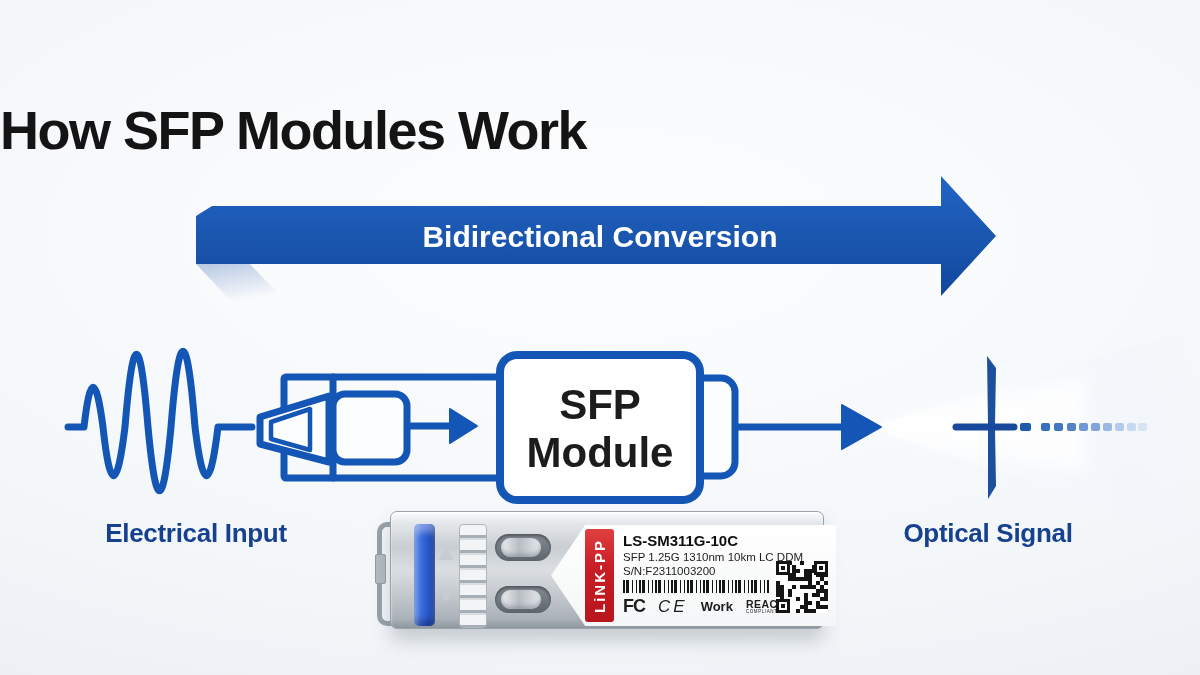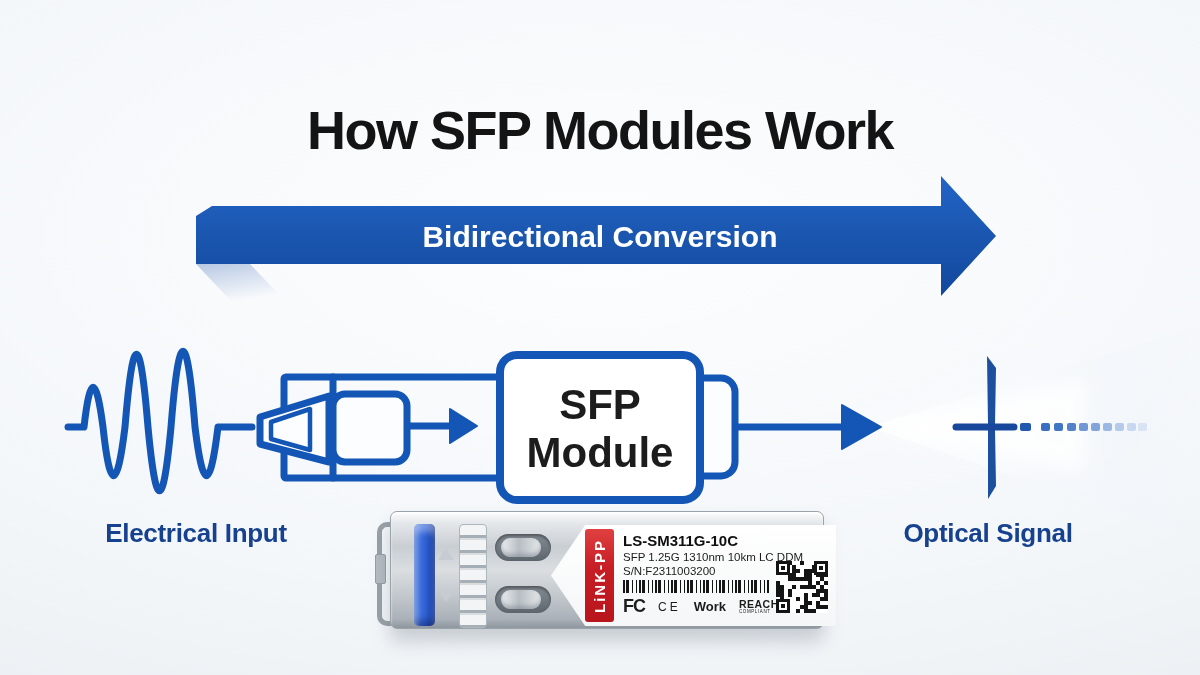--- a/index.html
+++ b/index.html
@@ -2,21 +2,21 @@
 <html><head>
 <meta charset="utf-8">
 <style>
   html,body{margin:0;padding:0;}
   .stage{
     position:relative;width:1200px;height:675px;overflow:hidden;
     background:radial-gradient(120% 95% at 50% 35%, #fcfdfe 0%, #f4f7fa 55%, #e7ebef 100%);
     font-family:"Liberation Sans",sans-serif;
   }
   .title{
-    position:absolute;top:100px;left:0;width:100%;text-align:center;
+    position:absolute;top:100px;left:0;width:100%;
     font-size:54px;line-height:60px;font-weight:bold;color:#141414;letter-spacing:-1.5px;
   }
   .abs{position:absolute;}
   .flow-label{
     position:absolute;top:518px;width:272px;text-align:center;
     font-size:26px;font-weight:bold;color:#16418f;letter-spacing:-0.3px;
   }
   .flow-label.in{left:60px;}
   .flow-label.out{left:852px;}
 
@@ -50,21 +50,21 @@
     display:flex;align-items:center;justify-content:center;}
   .brand{writing-mode:vertical-rl;transform:rotate(180deg);color:#fff;font-weight:bold;
     font-size:15px;letter-spacing:2px;white-space:nowrap;}
   .ltext{position:absolute;left:72px;top:7px;width:152px;color:#1c1c1c;}
   .model{font-size:15px;font-weight:bold;color:#0f0f0f;white-space:nowrap;}
   .spec,.serial{font-size:11.5px;margin-top:2px;white-space:nowrap;}
   .barcode{margin-top:3px;width:146px;height:13px;
     background:repeating-linear-gradient(90deg,#151515 0 2px,transparent 2px 3px,#151515 3px 6px,transparent 6px 9px,#151515 9px 10px,transparent 10px 13px,#151515 13px 14px,transparent 14px 16px);}
   .certs{margin-top:3px;display:flex;gap:13px;align-items:center;}
   .fcc{font-size:18px;font-weight:bold;letter-spacing:-1px;}
-  .ce{font-size:12px;letter-spacing:3px;}
+  .ce{font-size:17px;letter-spacing:3px;font-style:italic;}
   .rohs{font-size:13px;font-weight:bold;}
   .reach{text-align:left;line-height:1;}
   .reach .r1{font-size:10.5px;font-weight:bold;letter-spacing:.5px;}
   .reach .r2{font-size:4.5px;letter-spacing:.6px;}
   .qr{position:absolute;right:8px;top:36px;width:52px;height:52px;background:#fff;overflow:hidden;}
   .qr i{position:absolute;width:4px;height:4px;background:#141414;}
   .qrf{position:absolute;width:8px;height:8px;border:3px solid #141414;background:#fff;}
   .qrf::after{content:"";position:absolute;left:2px;top:2px;width:4px;height:4px;background:#141414;}
 
   svg text{font-family:"Liberation Sans",sans-serif;}

